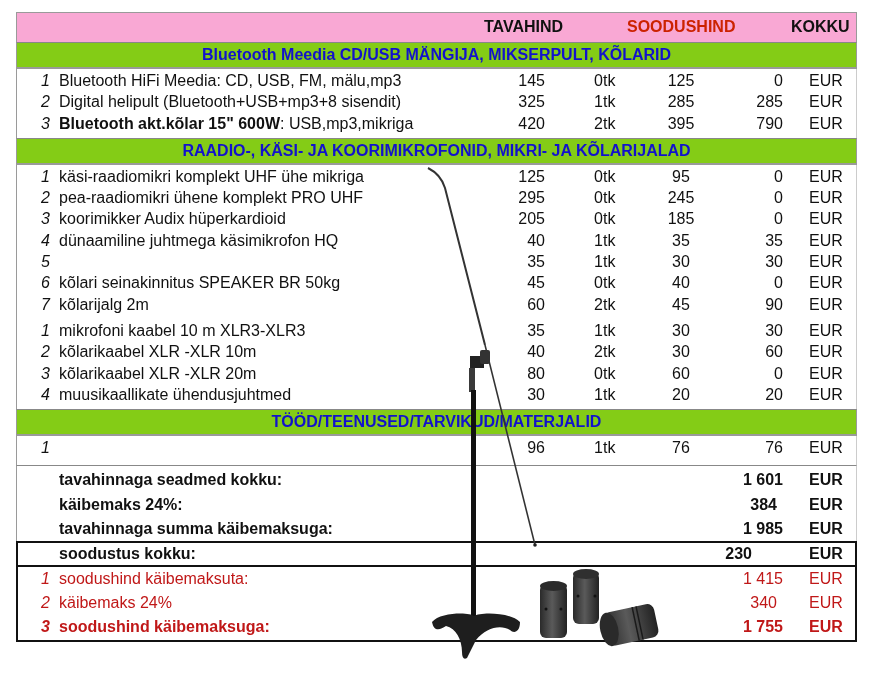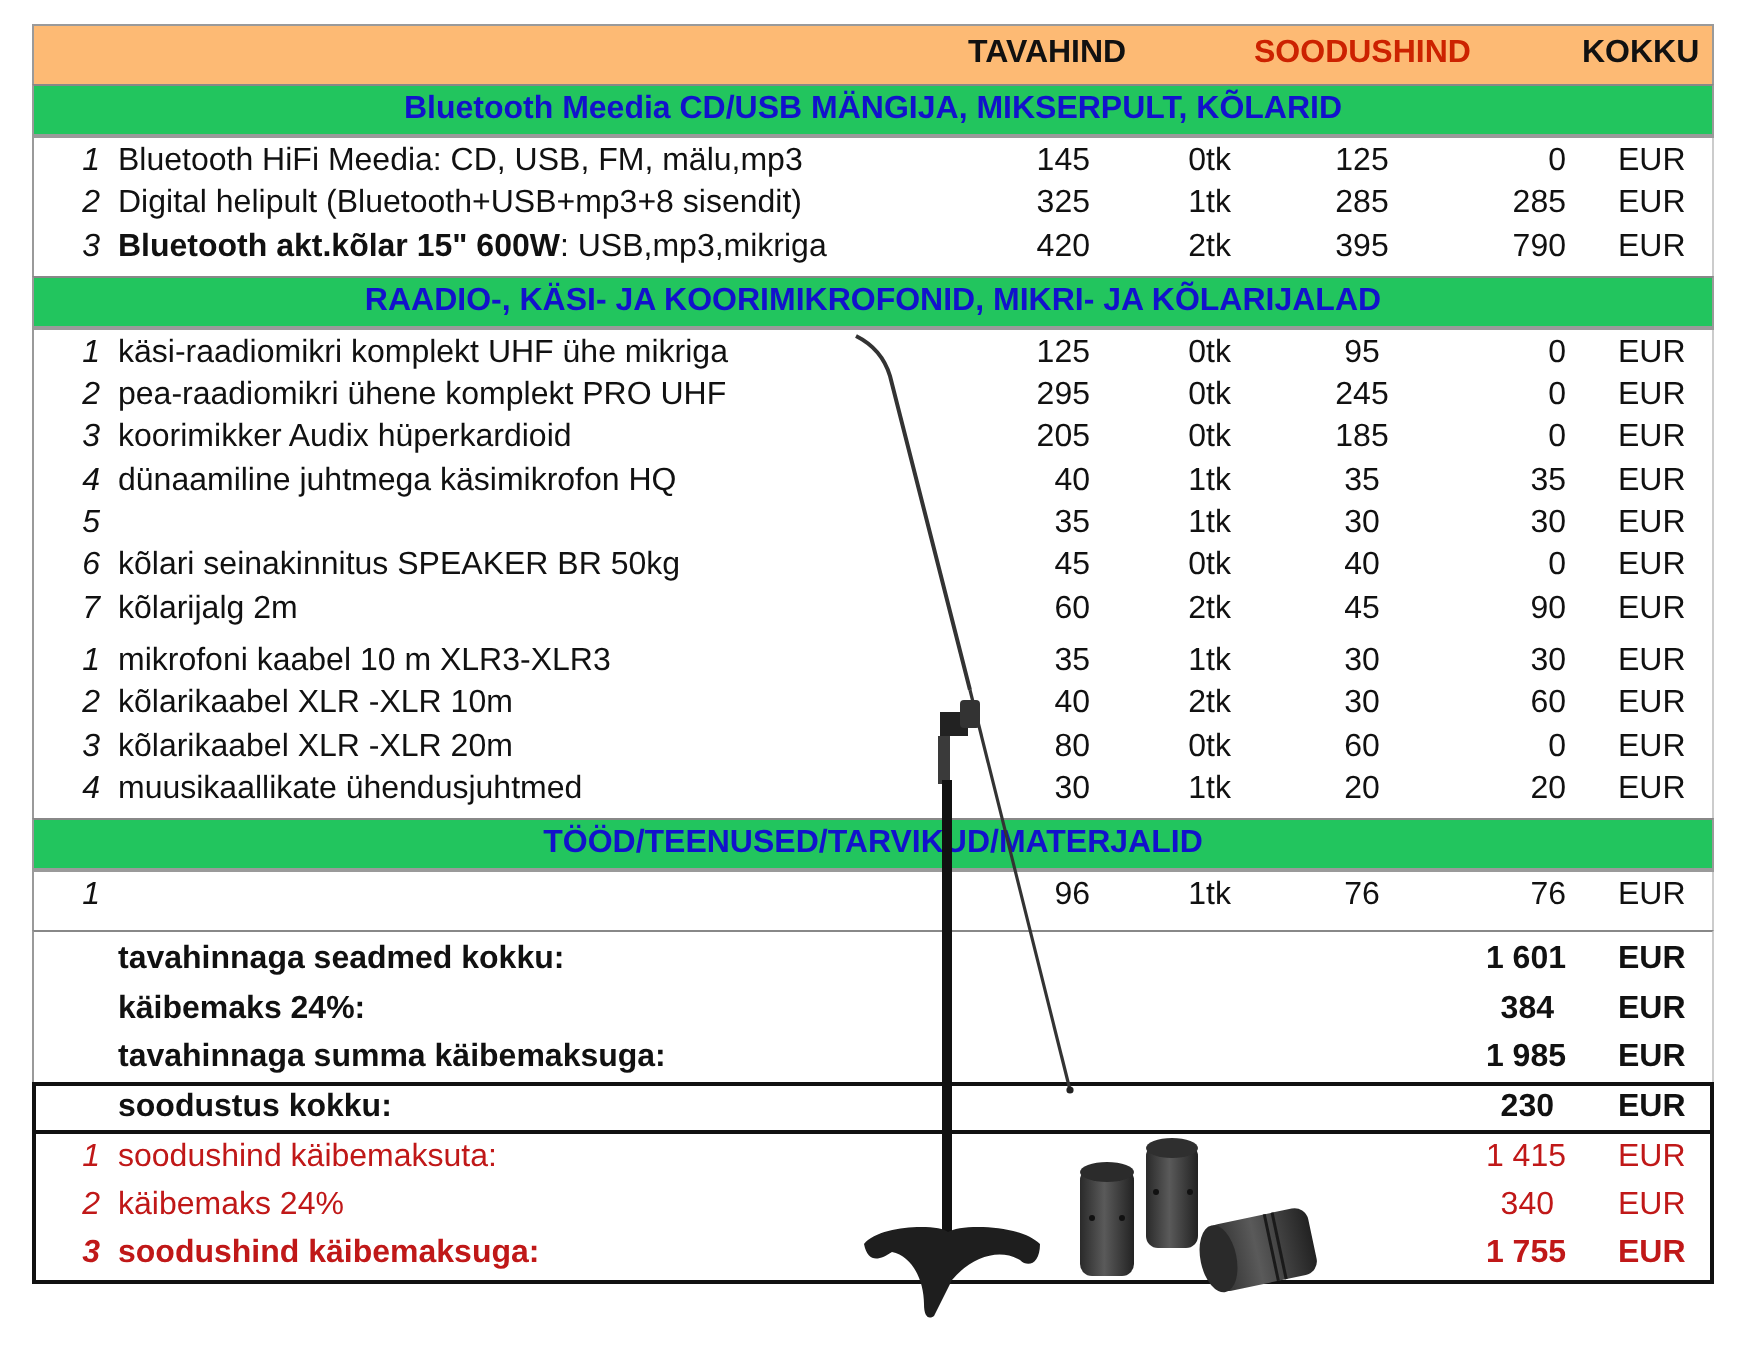--- a/index.html
+++ b/index.html
@@ -1,22 +1,22 @@
 <!DOCTYPE html>
 <html><head>
 <meta charset="utf-8">
 <style>
   html, body { margin:0; padding:0; background:#ffffff; }
   body { width:875px; height:684px; position:relative; overflow:hidden;
          font-family:"Liberation Sans", "DejaVu Sans", sans-serif; color:#111; }
   .sheet { position:absolute; left:16px; top:12px; width:841px; }
-  .hdr { height:29px; background:#fdba74; border-top:1px solid #9a9a9a; border-left:1px solid #9a9a9a; border-right:1px solid #9a9a9a;
+  .hdr { height:29px; background:#f9a8d4; border-top:1px solid #9a9a9a; border-left:1px solid #9a9a9a; border-right:1px solid #9a9a9a;
          position:relative; font-weight:bold; font-size:16px; }
   .hdr span { position:absolute; top:5px; }
-  .sec { height:24px; background:#22c55e; border:1px solid #9a9a9a; border-top:1px solid #888; border-bottom:2px solid #9a9a9a;
+  .sec { height:24px; background:#84cc16; border:1px solid #9a9a9a; border-top:1px solid #888; border-bottom:2px solid #9a9a9a;
          text-align:center; color:#1212cc; font-weight:bold; font-size:16px; line-height:24px; }
   .rows { border-left:1px solid #9a9a9a; border-right:1px solid #ccc; padding:1px 0 4px 0; }
   .row { height:21.3px; position:relative; font-size:16px; line-height:21px; }
   .row span { position:absolute; top:0; white-space:nowrap; }
   .c-num { left:0; width:33px; text-align:right; font-style:italic; }
   .c-desc { left:42px; }
   .c-tav { left:480px; width:48px; text-align:right; }
   .c-qty { left:566px; width:20px; text-align:right; }
   .c-tk { left:586px; }
   .c-sood { left:640px; width:48px; text-align:center; }
@@ -219,21 +219,21 @@
     </div>
     <div class="row">
       <span class="c-desc">tavahinnaga summa käibemaksuga:</span>
       <span class="c-kok">1 985</span>
       <span class="c-eur">EUR</span>
     </div>
   </div>
 
   <div class="disc">
     <span class="c-desc" style="left:41px;">soodustus kokku:</span>
-    <span class="c-kok" style="left:709px; width:50px;">230</span>
+    <span class="c-kok" style="left:684px; width:50px;">230</span>
     <span class="c-eur" style="left:791px;">EUR</span>
   </div>
 
   <div class="final red">
     <div class="row">
       <span class="c-num" style="width:32px;">1</span>
       <span class="c-desc" style="left:41px;">soodushind käibemaksuta:</span>
       <span class="c-kok" style="left:709px;">1 415</span>
       <span class="c-eur" style="left:791px;">EUR</span>
     </div>

